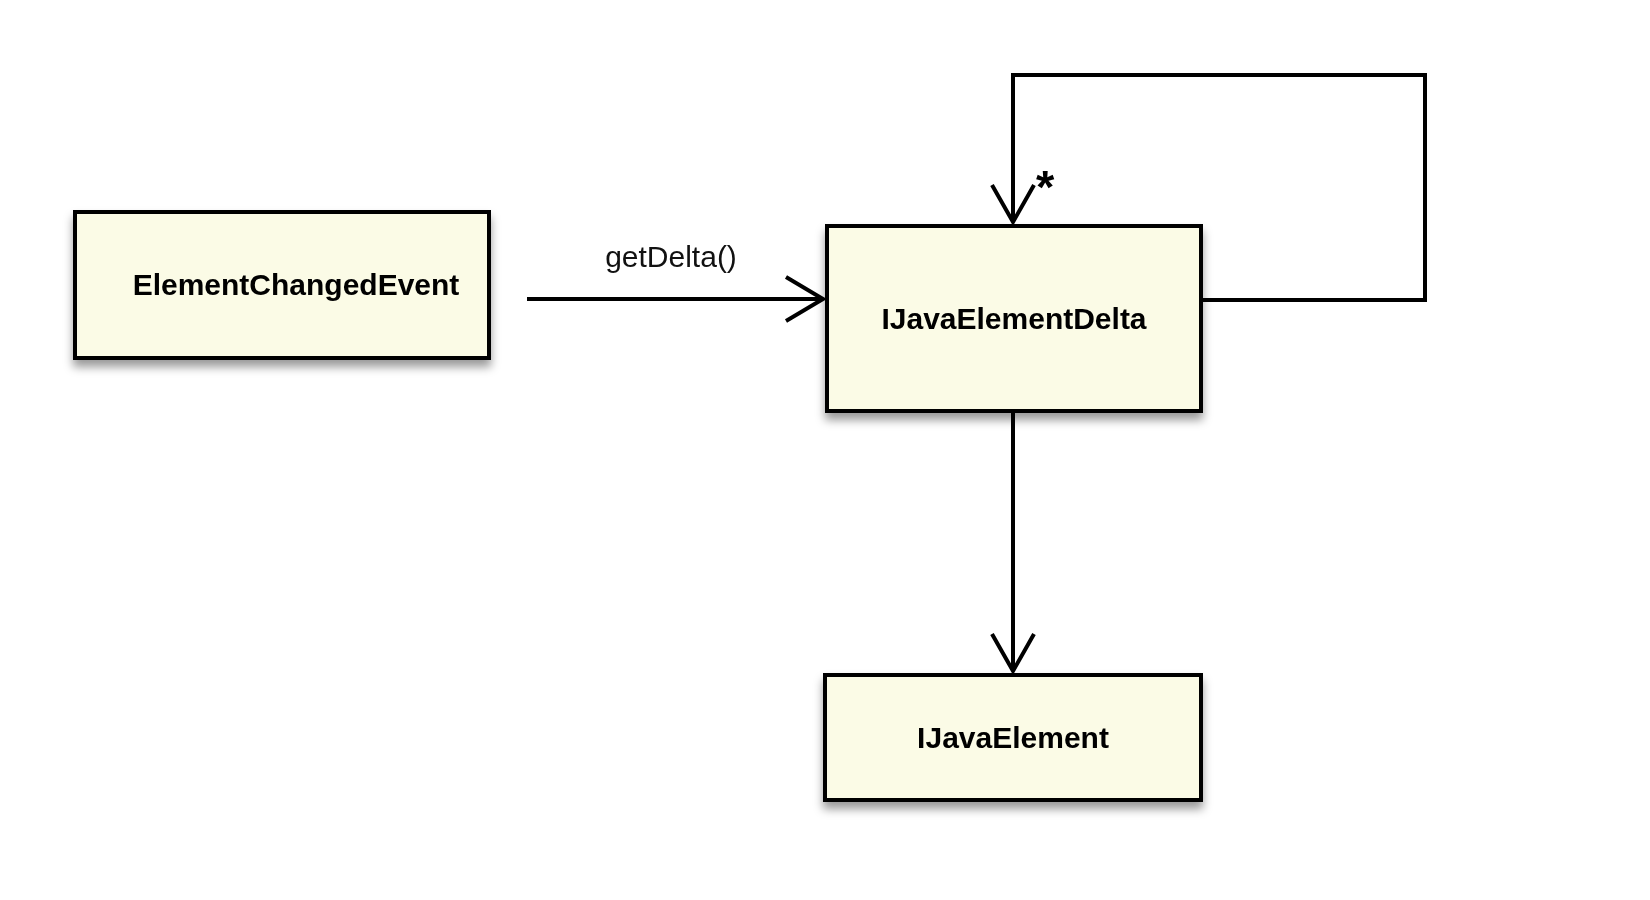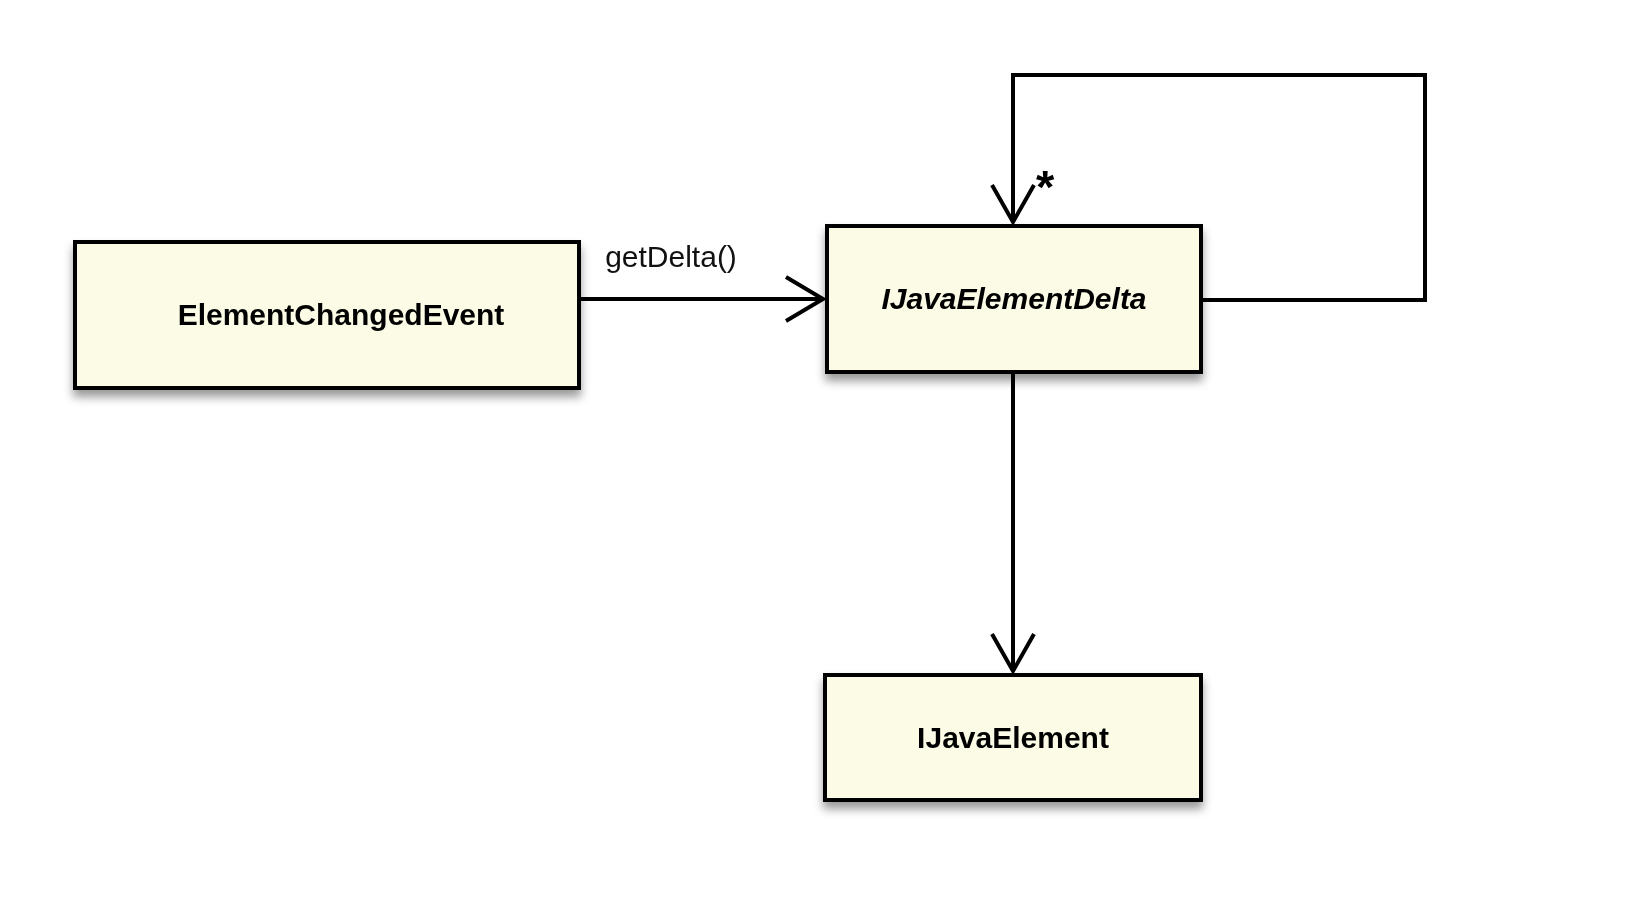--- a/index.html
+++ b/index.html
@@ -51,22 +51,22 @@
     color: var(--label-color, #111111);
     white-space: nowrap;
   }
   .multiplicity {
     position: absolute;
     font-size: 47px;
     font-weight: bold;
     line-height: 1;
     color: #000000;
   }
-  #node-element-changed-event { left: 73px;  top: 240px; width: 508px; height: 150px; padding-left: 28px; }
-  #node-ijava-element-delta   { left: 825px; top: 224px; width: 378px; height: 150px; font-style: italic; }
+  #node-element-changed-event { left: 73px;  top: 210px; width: 418px; height: 150px; padding-left: 28px; }
+  #node-ijava-element-delta   { left: 825px; top: 224px; width: 378px; height: 189px; }
   #node-ijava-element         { left: 823px; top: 673px; width: 380px; height: 129px; }
 
   #label-getdelta {
     left: 527px; top: 240px; width: 288px;
     text-align: center;
   }
   #label-getaffectedchildren { left: 1226px; top: 316px; }
   #label-multiplicity-star   { left: 1036px; top: 163px; }
 </style>
 </head>

